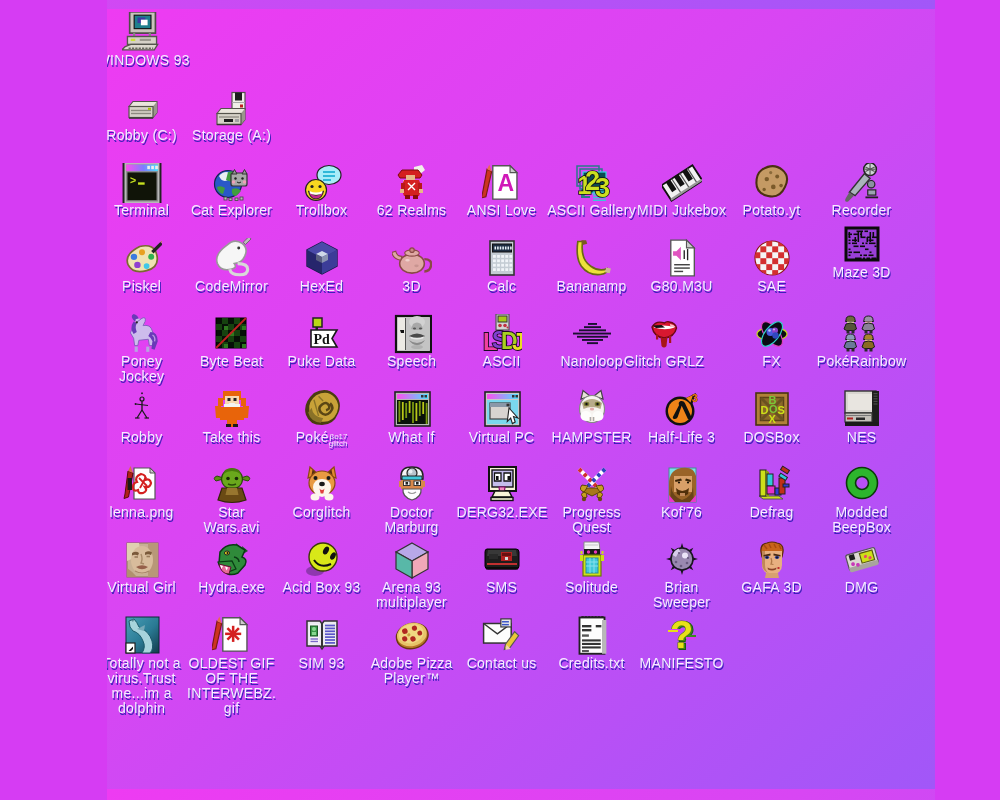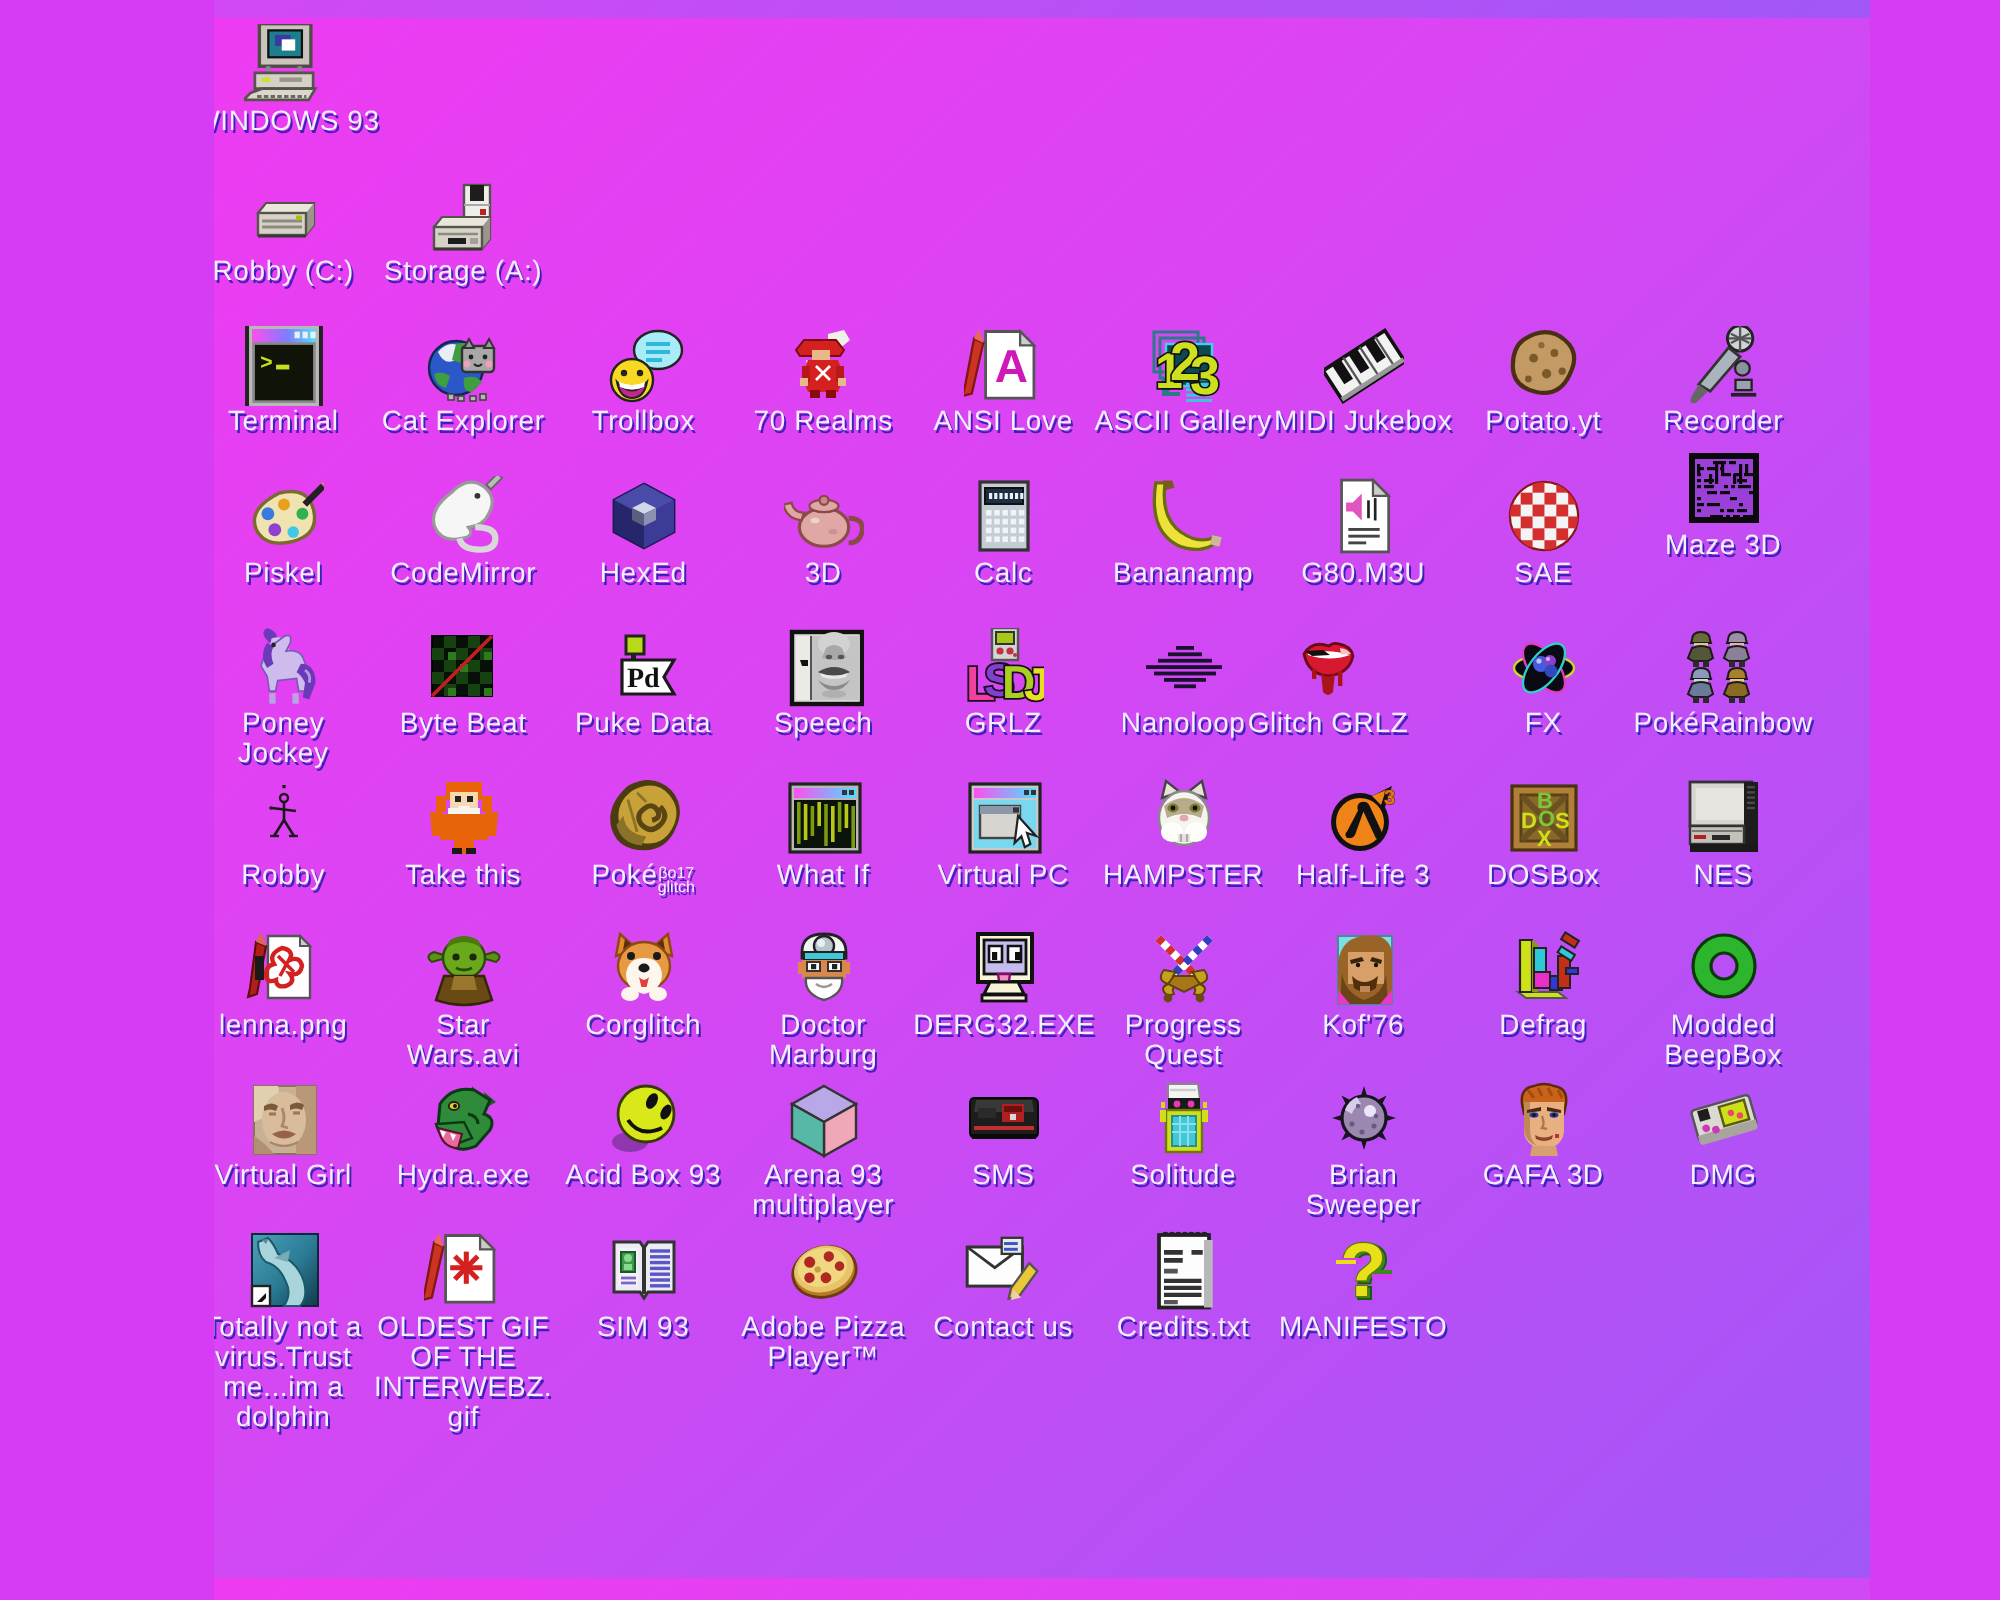--- a/index.html
+++ b/index.html
@@ -4,21 +4,21 @@
 html,body{width:1000px;height:800px;overflow:hidden}
 body{background:#d63cf3;font-family:"Liberation Sans",sans-serif}
 #desk{position:absolute;left:107px;top:0;width:828px;height:800px;overflow:hidden;
  background-image:linear-gradient(to bottom right,#ee3bf2 0%,#d846f3 42%,#a157f8 100%);
  background-size:828px 780px;background-position:0 9px;background-repeat:repeat}
 .ic{position:absolute;width:90px;text-align:center}
 .ic svg{display:block;margin:0 auto;width:40px;height:40px}
 text{paint-order:stroke}
 .lb{margin-top:.5px;font-size:14px;letter-spacing:.3px;line-height:15px;color:#f5eeff;
  text-shadow:1px 1.5px 0 rgba(46,28,180,.9);white-space:nowrap}
-.gl{display:inline-block;font-size:8px;line-height:7px;vertical-align:-4px;text-align:center;letter-spacing:0}
+.gl{display:inline-block;font-size:8px;line-height:7px;vertical-align:-4px;text-align:right;letter-spacing:0}
 </style></head><body>
 <div id="desk">
 <div class="ic" style="left:-10.4px;top:12.0px">
       <svg viewBox="0 0 40 40">
         <g transform="translate(20 20) scale(1.12) translate(-20 -20)">
           <rect x="9" y="2" width="23" height="19" fill="#c9c4bc" stroke="#4d4d45" stroke-width="1.5"></rect>
           <rect x="13" y="5" width="15" height="12" fill="#1d7f8d" stroke="#111" stroke-width="1"></rect>
           <rect x="16" y="7" width="7" height="5" fill="#3a3aa0"></rect>
           <rect x="19" y="9" width="6" height="5" fill="#fff"></rect>
           <rect x="12" y="21" width="2" height="3" fill="#888"></rect>
@@ -133,21 +133,21 @@
         <path d="M27 17 l-8 3 6 5 z" fill="#f0f0e8"></path>
         <path d="M12 17 h15 l3 8 -3 8 h-15 l-3 -8 z" fill="#d42020"></path>
         <path d="M16 20 l7 7 m0 -7 l-7 7" fill="none" stroke="#fff" stroke-width="1.4"></path>
         <rect x="9" y="20" width="4" height="8" fill="#b81818"></rect>
         <rect x="26" y="20" width="4" height="8" fill="#b81818"></rect>
         <rect x="8" y="26" width="4" height="4" fill="#e8b888"></rect>
         <rect x="27" y="26" width="4" height="4" fill="#e8b888"></rect>
         <rect x="13" y="32" width="5" height="4" fill="#8a0a0a"></rect>
         <rect x="21" y="32" width="5" height="4" fill="#8a0a0a"></rect>
       </svg>
-      <div class="lb">70 Realms</div>
+      <div class="lb">62 Realms</div>
     </div>
 <div class="ic" style="left:349.6px;top:162.8px">
       <svg viewBox="0 0 40 40">
         <g transform="translate(20 20) scale(1.15) translate(-20 -20)">
           <path d="M12 5 h15 l6 6 v23 h-21 z" fill="#fff" stroke="#555" stroke-width="1.2"></path>
           <path d="M27 5 l6 6 h-6 z" fill="#ccc" stroke="#555" stroke-width="1"></path>
           <text x="16" y="27" font-family="Liberation Sans" font-size="20" font-weight="bold" fill="#d018b8">A</text>
           <path d="M7 8 l4 2 -5 22 -4 1 1 -4 z" fill="#cc3322" stroke="#7a1a12" stroke-width="1"></path>
           <path d="M7 8 l2 -4 2 6 z" fill="#e86a50"></path>
         </g>
@@ -485,21 +485,21 @@
         <rect x="14" y="0" width="13" height="16" fill="#d4d4d4" stroke="#555" stroke-width="1.2"></rect>
         <rect x="16" y="2" width="9" height="6" fill="#a8c818" stroke="#333" stroke-width="1"></rect>
         <circle cx="18" cy="11.5" r="1.8" fill="#c03040"></circle>
         <circle cx="23" cy="11.5" r="1.8" fill="#c03040"></circle>
         <circle cx="25.5" cy="13.5" r="1" fill="#c03040"></circle>
         <text x="1" y="36" font-family="Liberation Sans" font-size="24" font-weight="bold" fill="#f040a0" stroke="#1a0a20" stroke-width="1.8">L</text>
         <text x="10" y="34" font-family="Liberation Sans" font-size="23" font-weight="bold" fill="#8040d0" stroke="#1a0a20" stroke-width="1.8">S</text>
         <text x="19" y="35" font-family="Liberation Sans" font-size="23" font-weight="bold" fill="#a8d020" stroke="#1a0a20" stroke-width="1.8">D</text>
         <text x="30" y="36" font-family="Liberation Sans" font-size="23" font-weight="bold" fill="#e8e020" stroke="#1a0a20" stroke-width="1.8">J</text>
       </svg>
-      <div class="lb">GRLZ</div>
+      <div class="lb">ASCII</div>
     </div>
 <div class="ic" style="left:439.6px;top:313.6px">
       <svg viewBox="0 0 40 40">
         <rect x="16" y="9" width="9" height="1.9" fill="#1a1030"></rect>
         <rect x="12" y="12.2" width="17" height="1.9" fill="#1a1030"></rect>
         <rect x="7" y="15.4" width="27" height="1.9" fill="#1a1030"></rect>
         <rect x="1" y="18.6" width="38" height="1.9" fill="#1a1030"></rect>
         <rect x="5" y="21.8" width="31" height="1.9" fill="#1a1030"></rect>
         <rect x="10" y="25" width="21" height="1.9" fill="#1a1030"></rect>
         <rect x="15" y="28.2" width="11" height="1.9" fill="#1a1030"></rect>

